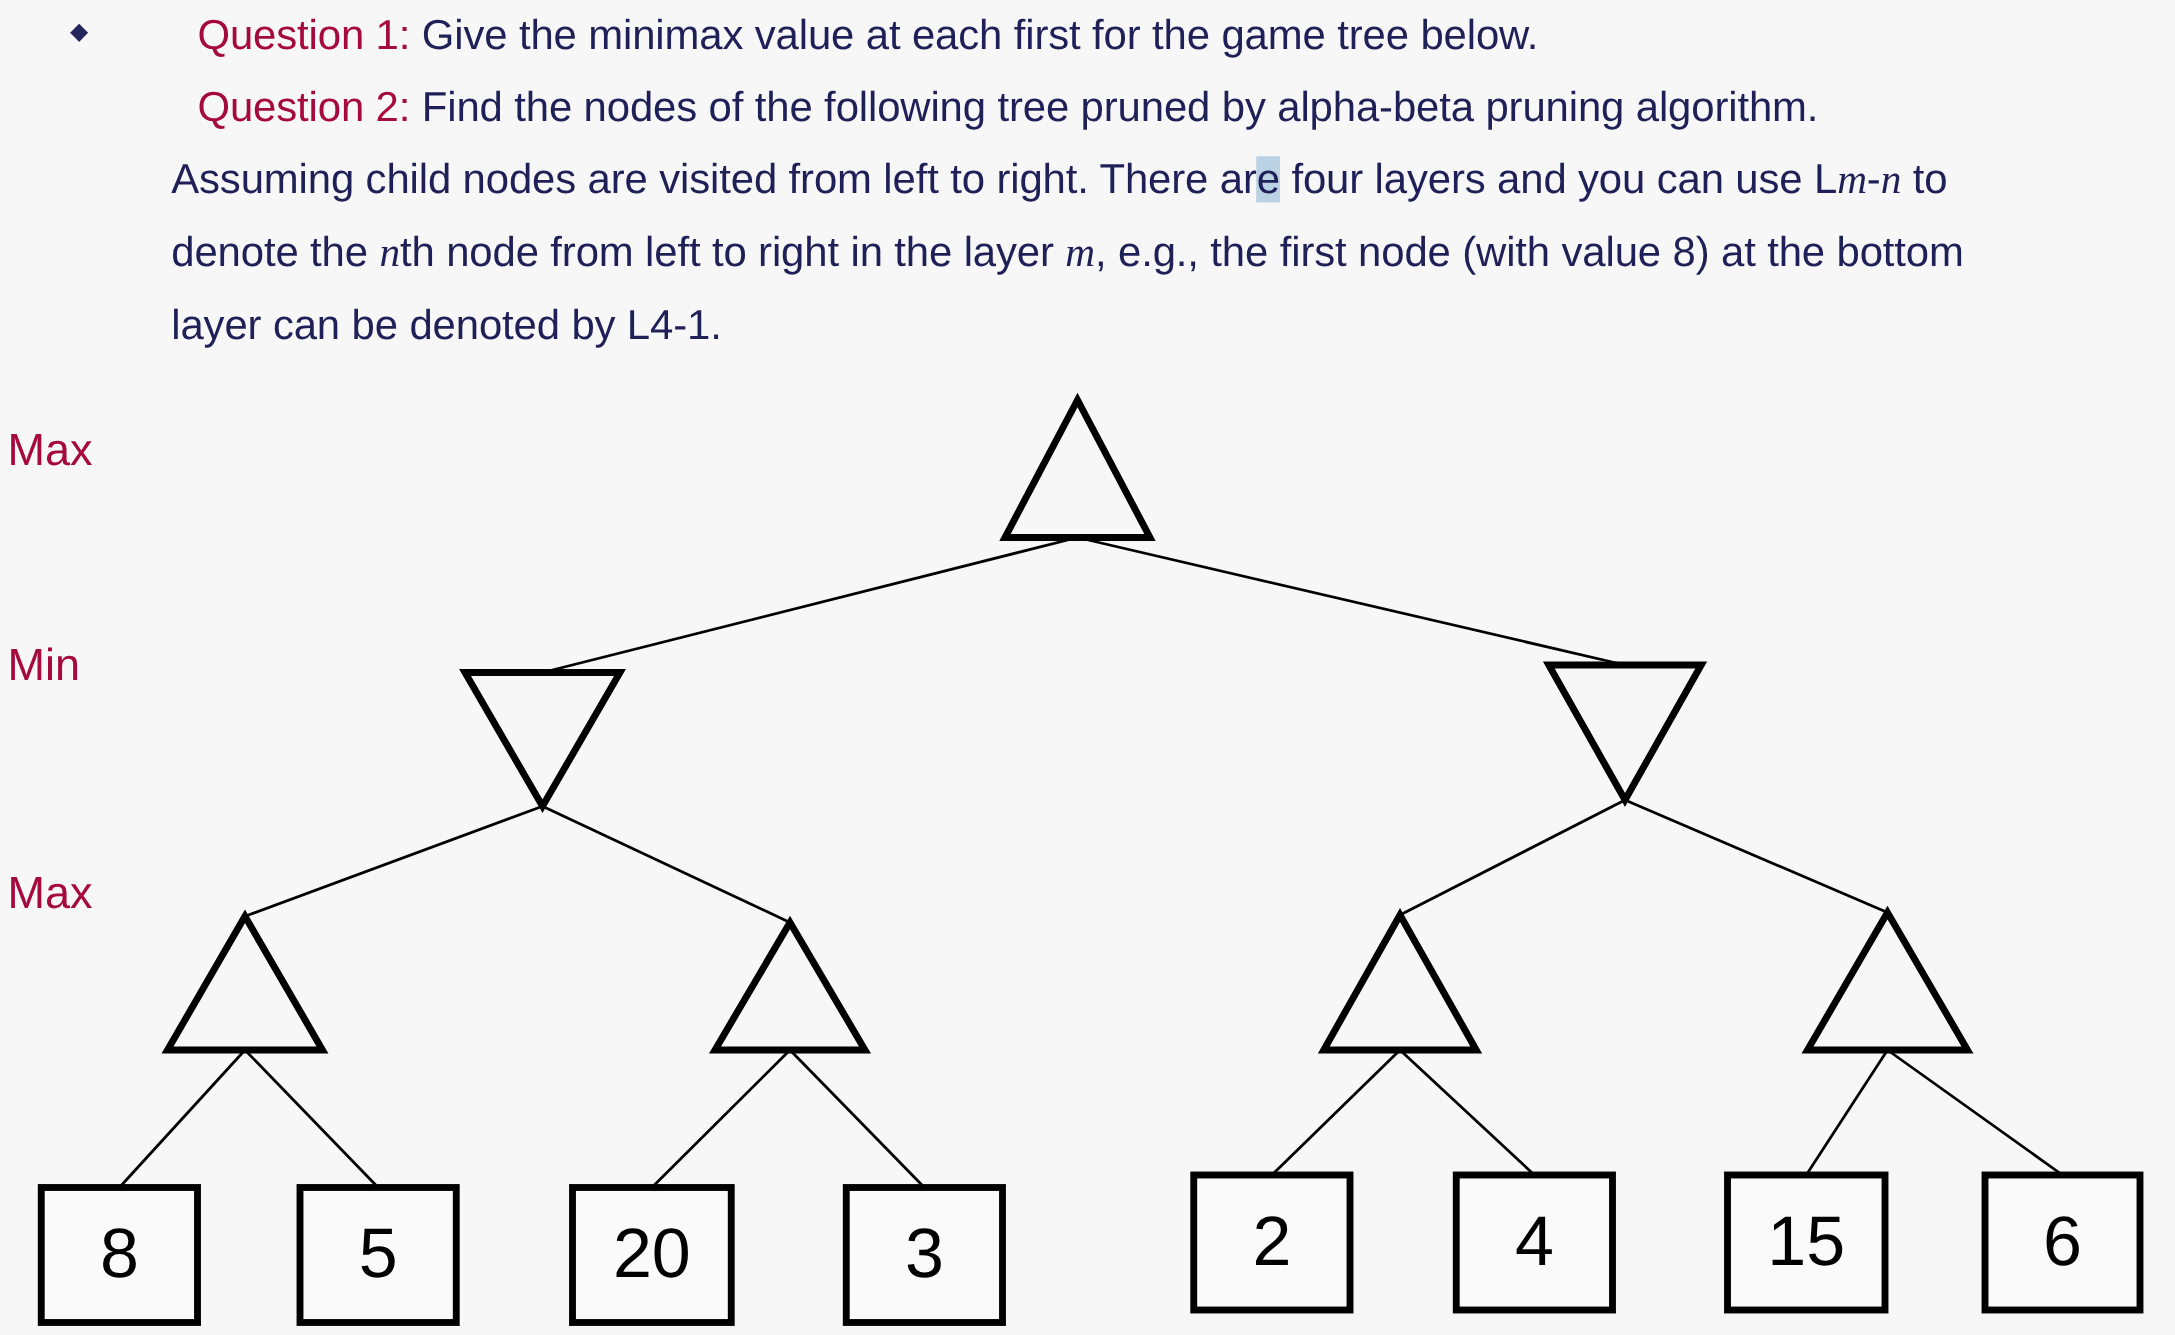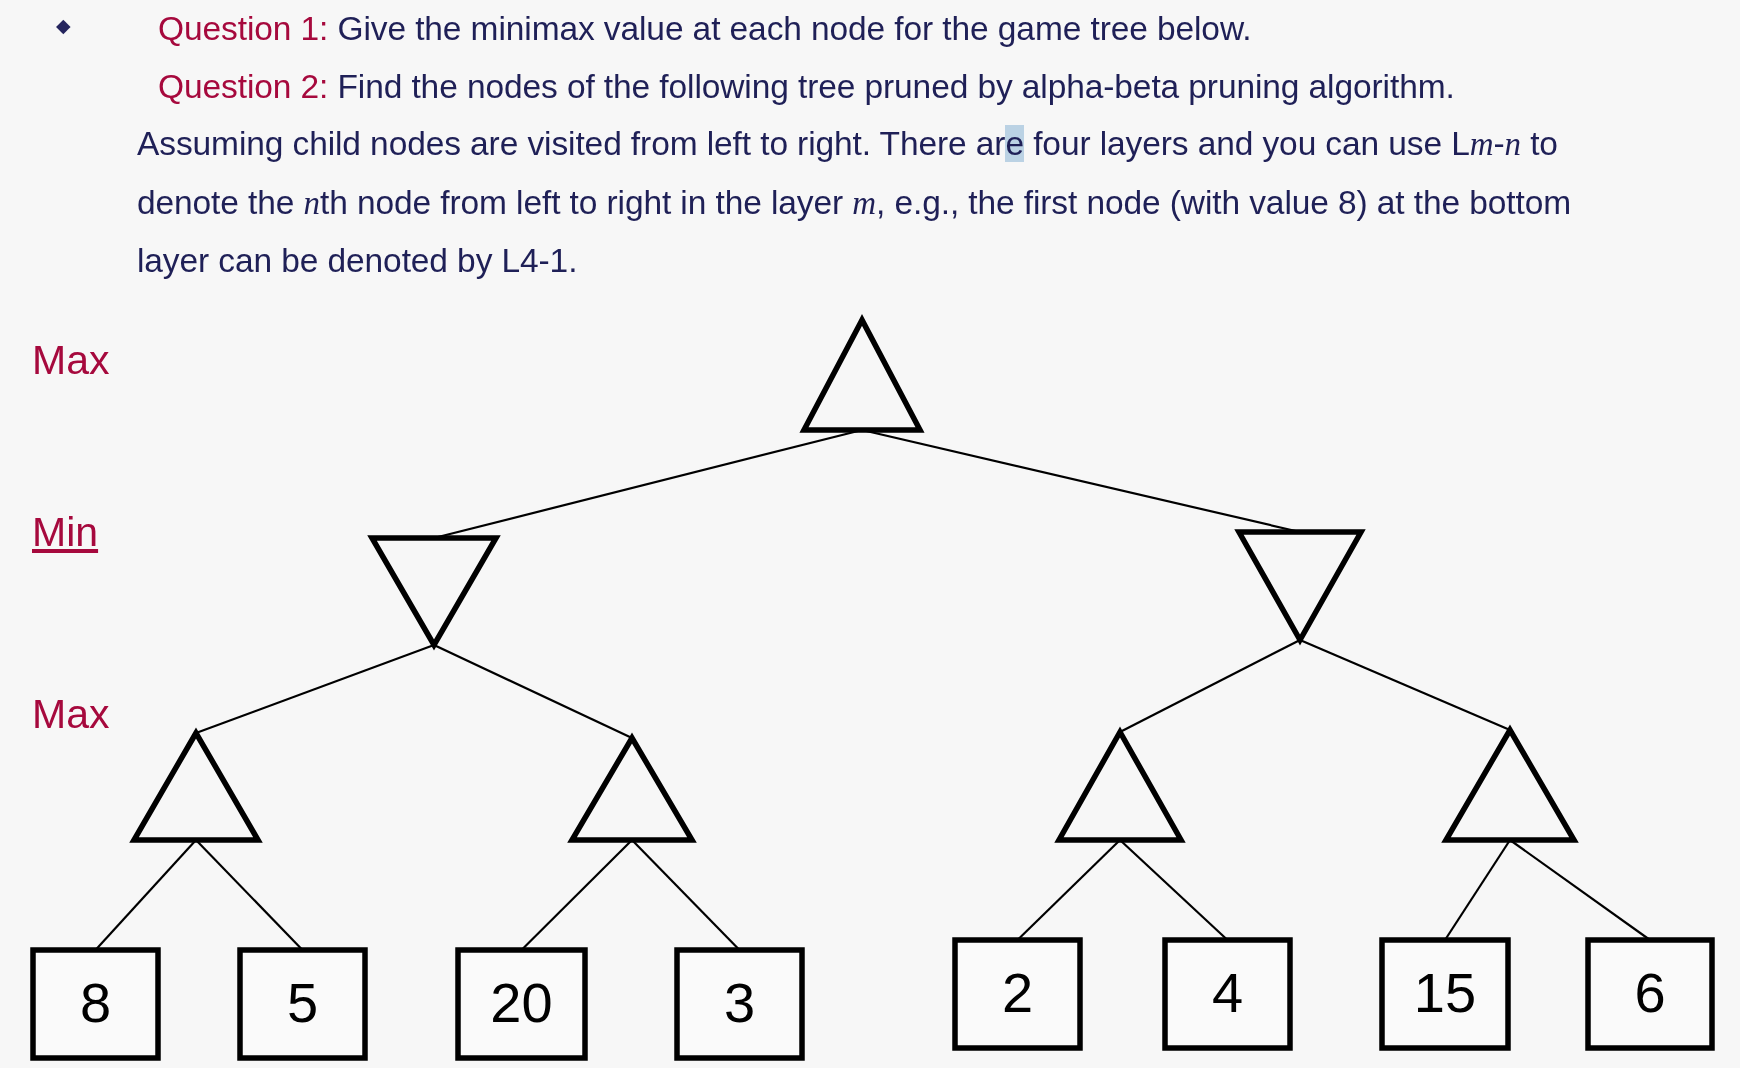--- a/index.html
+++ b/index.html
@@ -55,28 +55,28 @@
     font-style: italic;
     font-size: 33px;
   }
   .sel {
     background: #BBD2E4;
   }
 
   
   .layer-label {
     position: absolute;
-    left: 32px;
+    left: 6px;
     color: #A6093D;
-    font-size: 41px;
+    font-size: 36px;
     line-height: 40px;
     font-family: "Liberation Sans", sans-serif;
   }
   #layer-label-max-1 { top: 340px; }
-  #layer-label-min   { top: 512px; text-decoration: underline; }
+  #layer-label-min   { top: 512px; }
   #layer-label-max-2 { top: 694px; }
 
   
   #game-tree {
     position: absolute;
     left: 0;
     top: 0;
     width: 1740px;
     height: 1068px;
   }
@@ -103,21 +103,21 @@
     text-anchor: middle;
     dominant-baseline: middle;
   }
 </style>
 </head>
 <body>
 
 <div id="question-block">
   <span id="bullet-marker">◆</span>
   <div id="question-text">
-    <p><span class="q-label">Question 1:</span><span> Give the minimax value at each node for the game tree below.</span></p>
+    <p><span class="q-label">Question 1:</span><span> Give the minimax value at each first for the game tree below.</span></p>
     <p><span class="q-label">Question 2:</span><span> Find the nodes of the following tree pruned by alpha-beta pruning algorithm. Assuming child nodes are visited from left to right. There ar<span class="sel">e</span> four layers and you can use <span>L</span><span class="mathvar">m</span>-<span class="mathvar">n</span> to denote the <span class="mathvar">n</span>th node from left to right in the layer <span class="mathvar">m</span>, e.g., the first node (with value 8) at the bottom layer can be denoted by L4-1.</span></p>
   </div>
 </div>
 
 <div class="layer-label" id="layer-label-max-1">Max</div>
 <div class="layer-label" id="layer-label-min">Min</div>
 <div class="layer-label" id="layer-label-max-2">Max</div>
 
 <svg id="game-tree" viewBox="0 0 1740 1068">
   <g id="edges-group">

